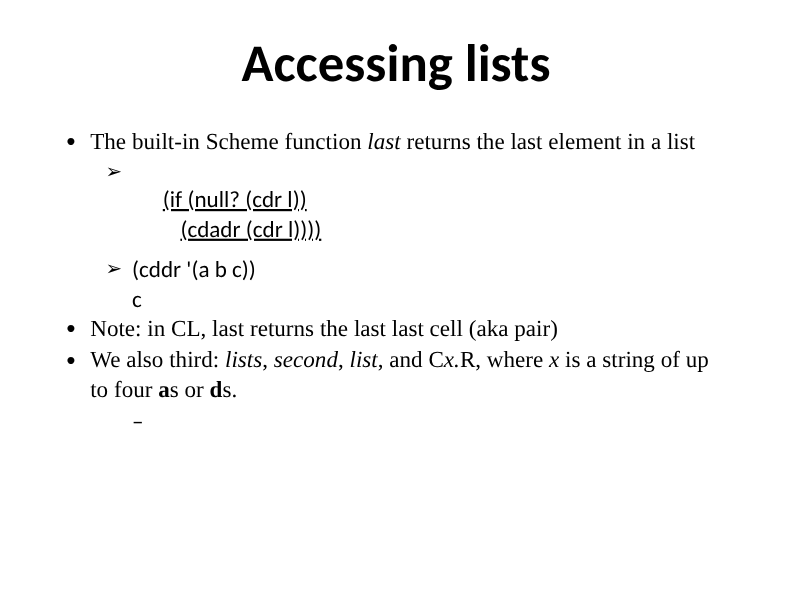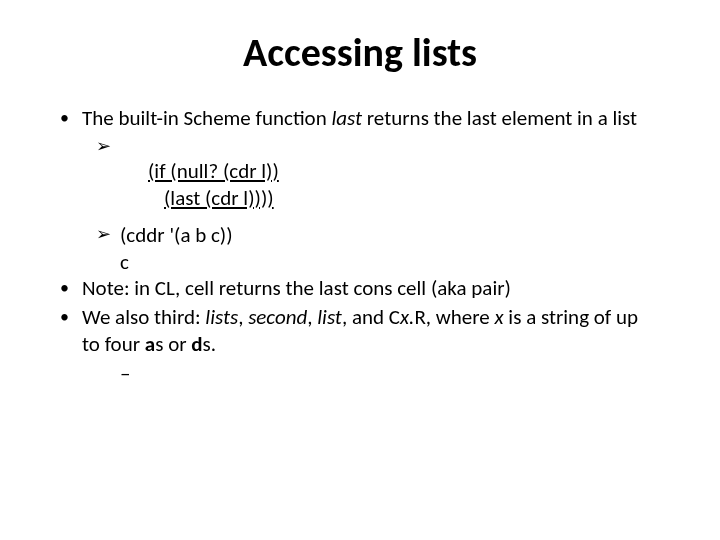--- a/index.html
+++ b/index.html
@@ -6,21 +6,21 @@
     body {
       width: 720px;
       height: 540px;
       background: #fff;
       font-family: Calibri, Arial, sans-serif;
       color: #000;
       padding: 20px 60px 20px 60px;
       position: relative;
     }
     .title {
-      font-size: 40px;
+      font-size: 48px;
       font-weight: bold;
       text-align: center;
       margin-bottom: 28px;
       margin-top: 8px;
     }
     .content {
       font-size: 21px;
       line-height: 1.28;
     }
     .bullet-row {
@@ -30,20 +30,21 @@
     }
     .bullet-marker {
       width: 22px;
       flex-shrink: 0;
       text-align: left;
       font-size: 18px;
       padding-top: 2px;
     }
     .bullet-text {
       flex: 1;
+      font-family: Liberation Serif, serif;
     }
     .sub-row {
       display: flex;
       align-items: flex-start;
       padding-left: 36px;
     }
     .arrow-marker {
       width: 24px;
       flex-shrink: 0;
       font-size: 18px;
@@ -82,36 +83,36 @@
     <div class="bullet-marker">•</div>
     <div class="bullet-text">
       <span>The built-in Scheme function </span><span class="italic">last</span><span> returns the last element in a list</span>
     </div>
   </div>
 
   <div class="sub-row">
     <div class="arrow-marker">➢</div>
   </div>
   <div class="code-line">(if (null? (cdr l))</div>
-  <div class="code-line deeper">(last (cdr l))))</div>
+  <div class="code-line deeper">(cdadr (cdr l))))</div>
 
   <div class="spacer"></div>
 
   <div class="sub-row">
     <div class="arrow-marker">➢</div>
     <div>(cddr  '(a  b  c))</div>
   </div>
   <div class="sub-row">
     <div class="arrow-marker"></div>
     <div>c</div>
   </div>
 
   <div class="bullet-row">
     <div class="bullet-marker">•</div>
-    <div class="bullet-text">Note: in CL, cell returns the last cons cell (aka pair)</div>
+    <div class="bullet-text">Note: in CL, last returns the last last cell (aka pair)</div>
   </div>
 
   <div class="bullet-row">
     <div class="bullet-marker">•</div>
     <div class="bullet-text">
       <span>We also third: </span><span class="italic">lists</span><span>, </span><span class="italic">second</span><span>, </span><span class="italic">list</span><span>, and C</span><span class="italic">x.</span><span>R, where </span><span class="italic">x</span><span> is a string of up to four </span><span class="bold">a</span><span>s or </span><span class="bold">d</span><span>s.</span>
     </div>
   </div>
 
   <div class="dash-row">

